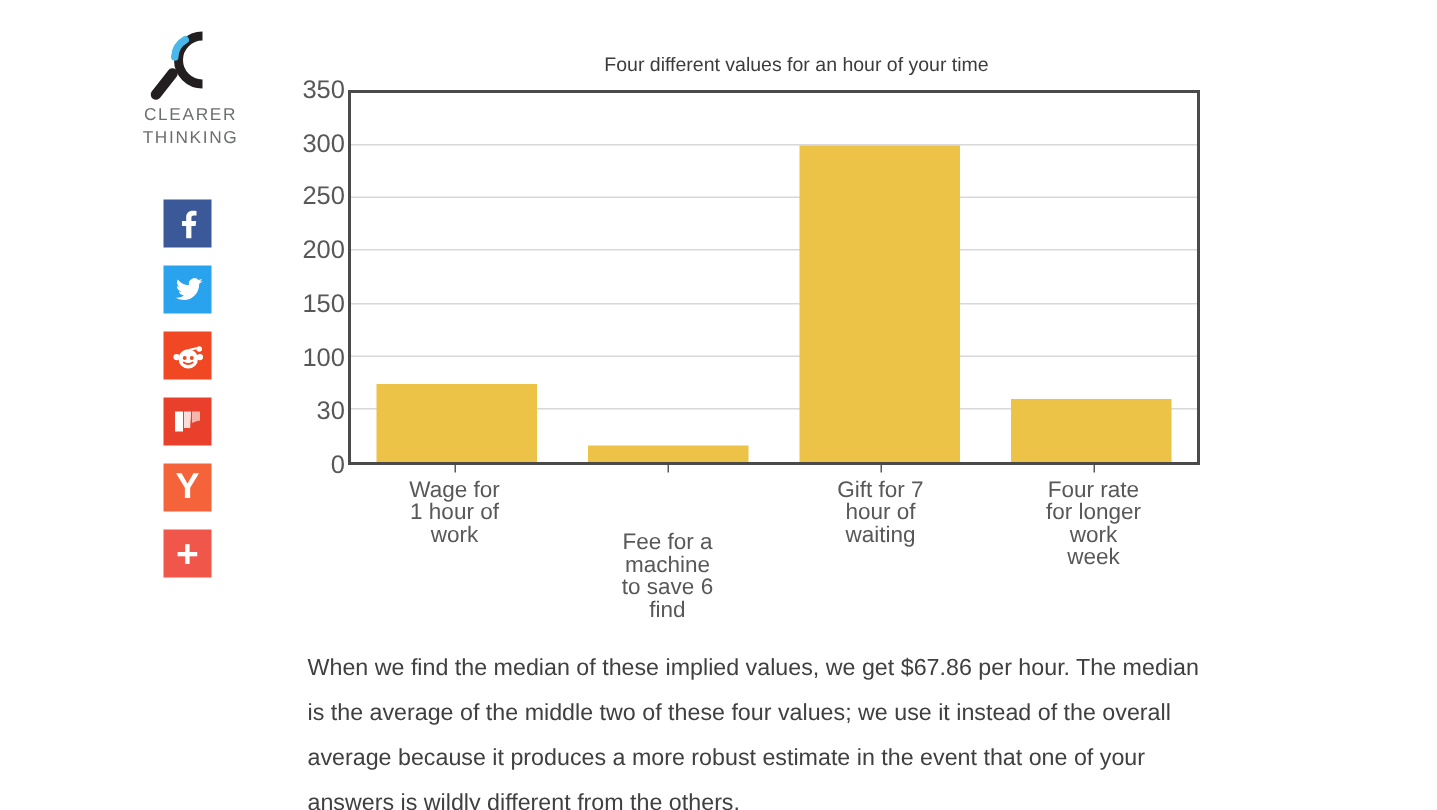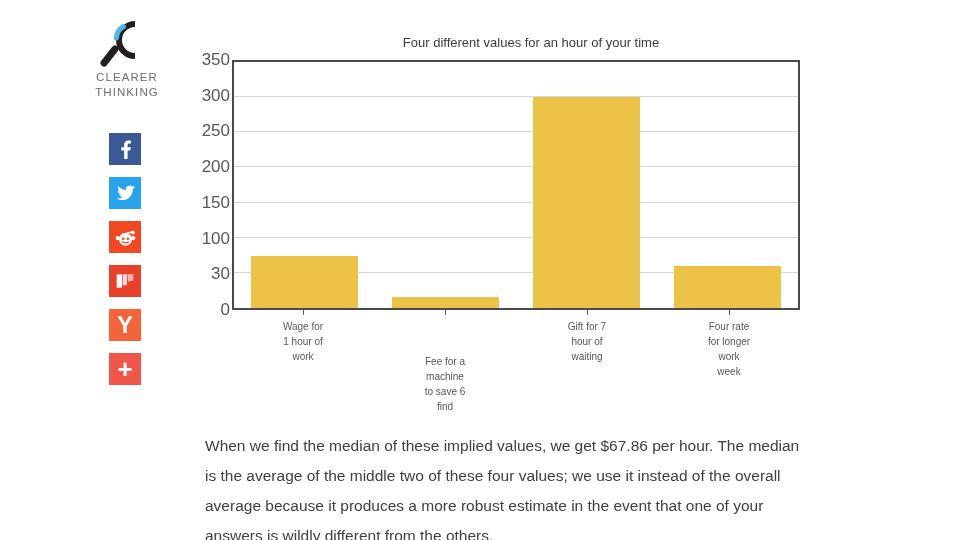--- a/index.html
+++ b/index.html
@@ -133,21 +133,21 @@
     width: 1px;
     height: 5px;
     background: #5a5a5a;
   }
   .xlabel {
     position: absolute;
     top: 100%;
     margin-top: 9px;
     transform: translateX(-50%);
     text-align: center;
-    font-size: 10px;
+    font-size: 15px;
     line-height: 15px;
     color: #585858;
     width: 110px;
     font-family: "Liberation Sans", sans-serif;
   }
 
   
   #body-copy {
     position: absolute;
     left: 205px;

